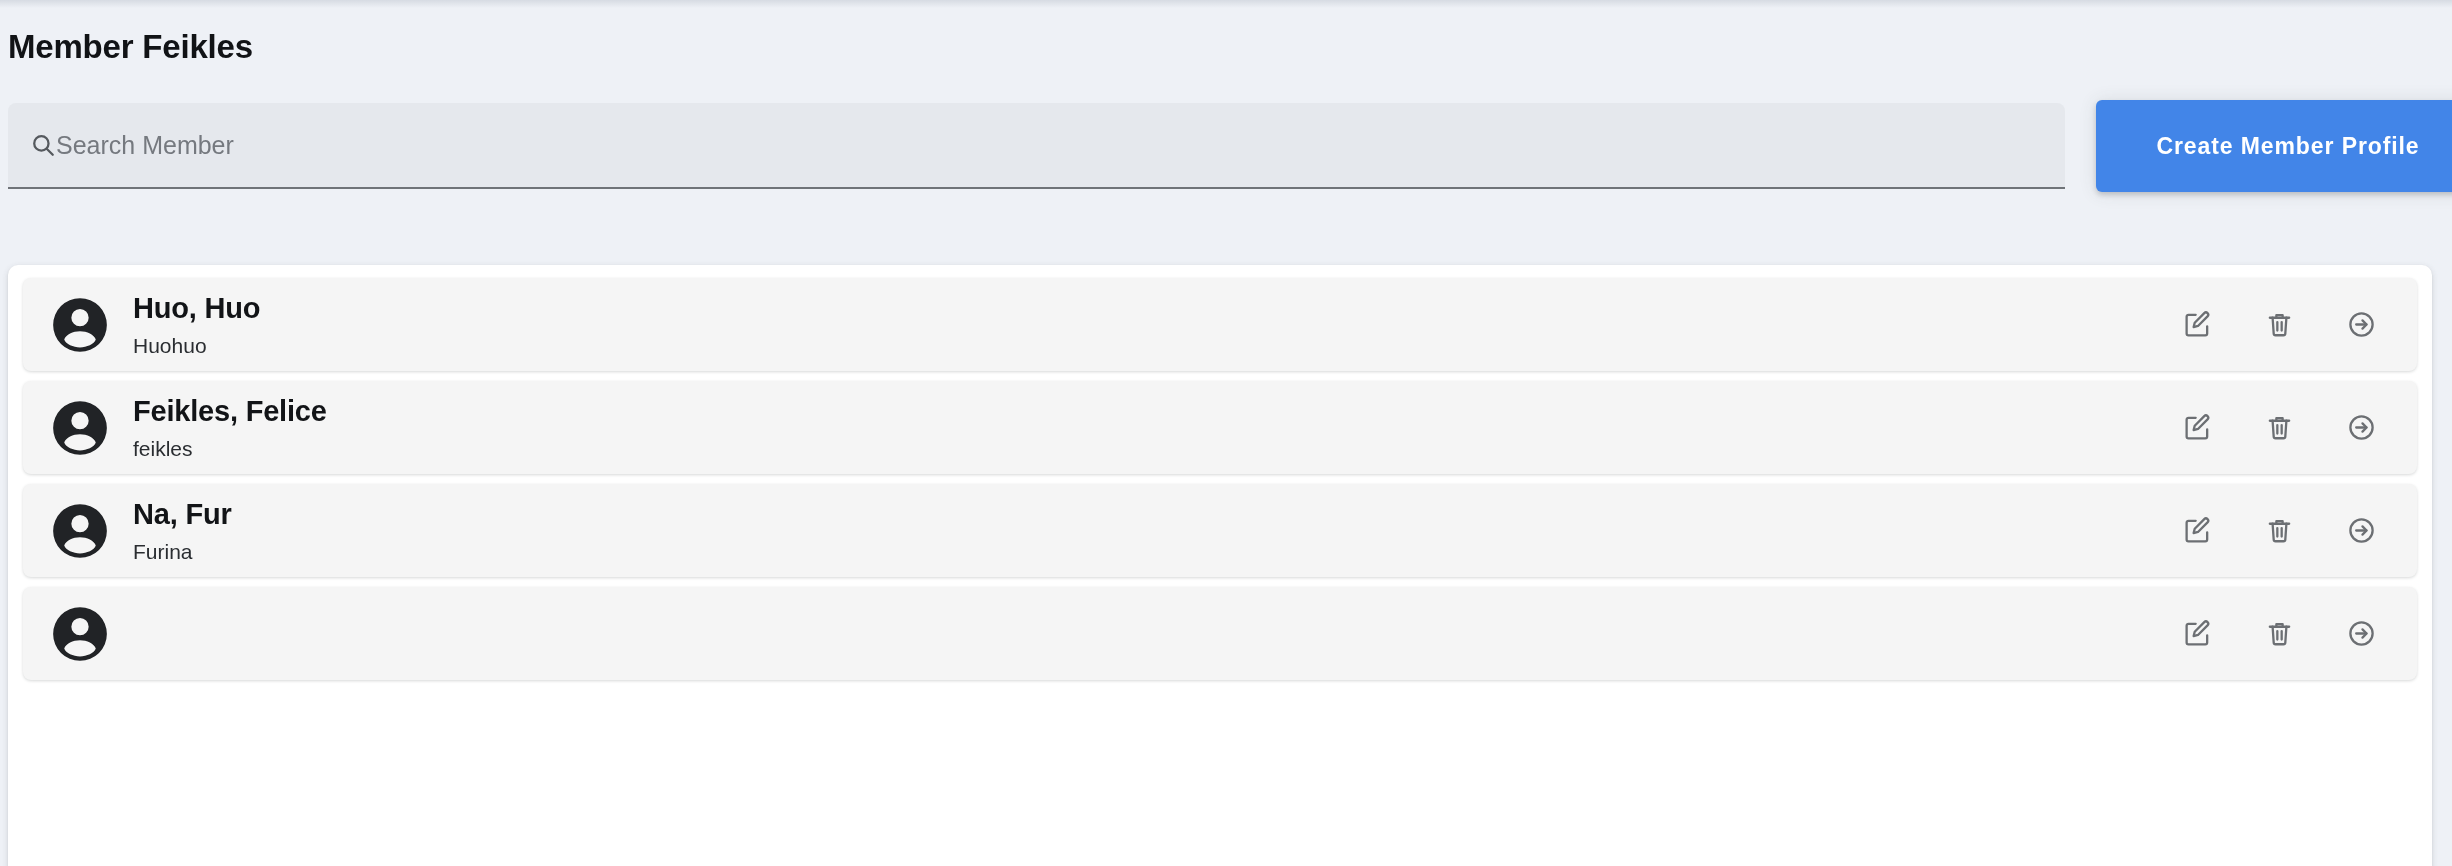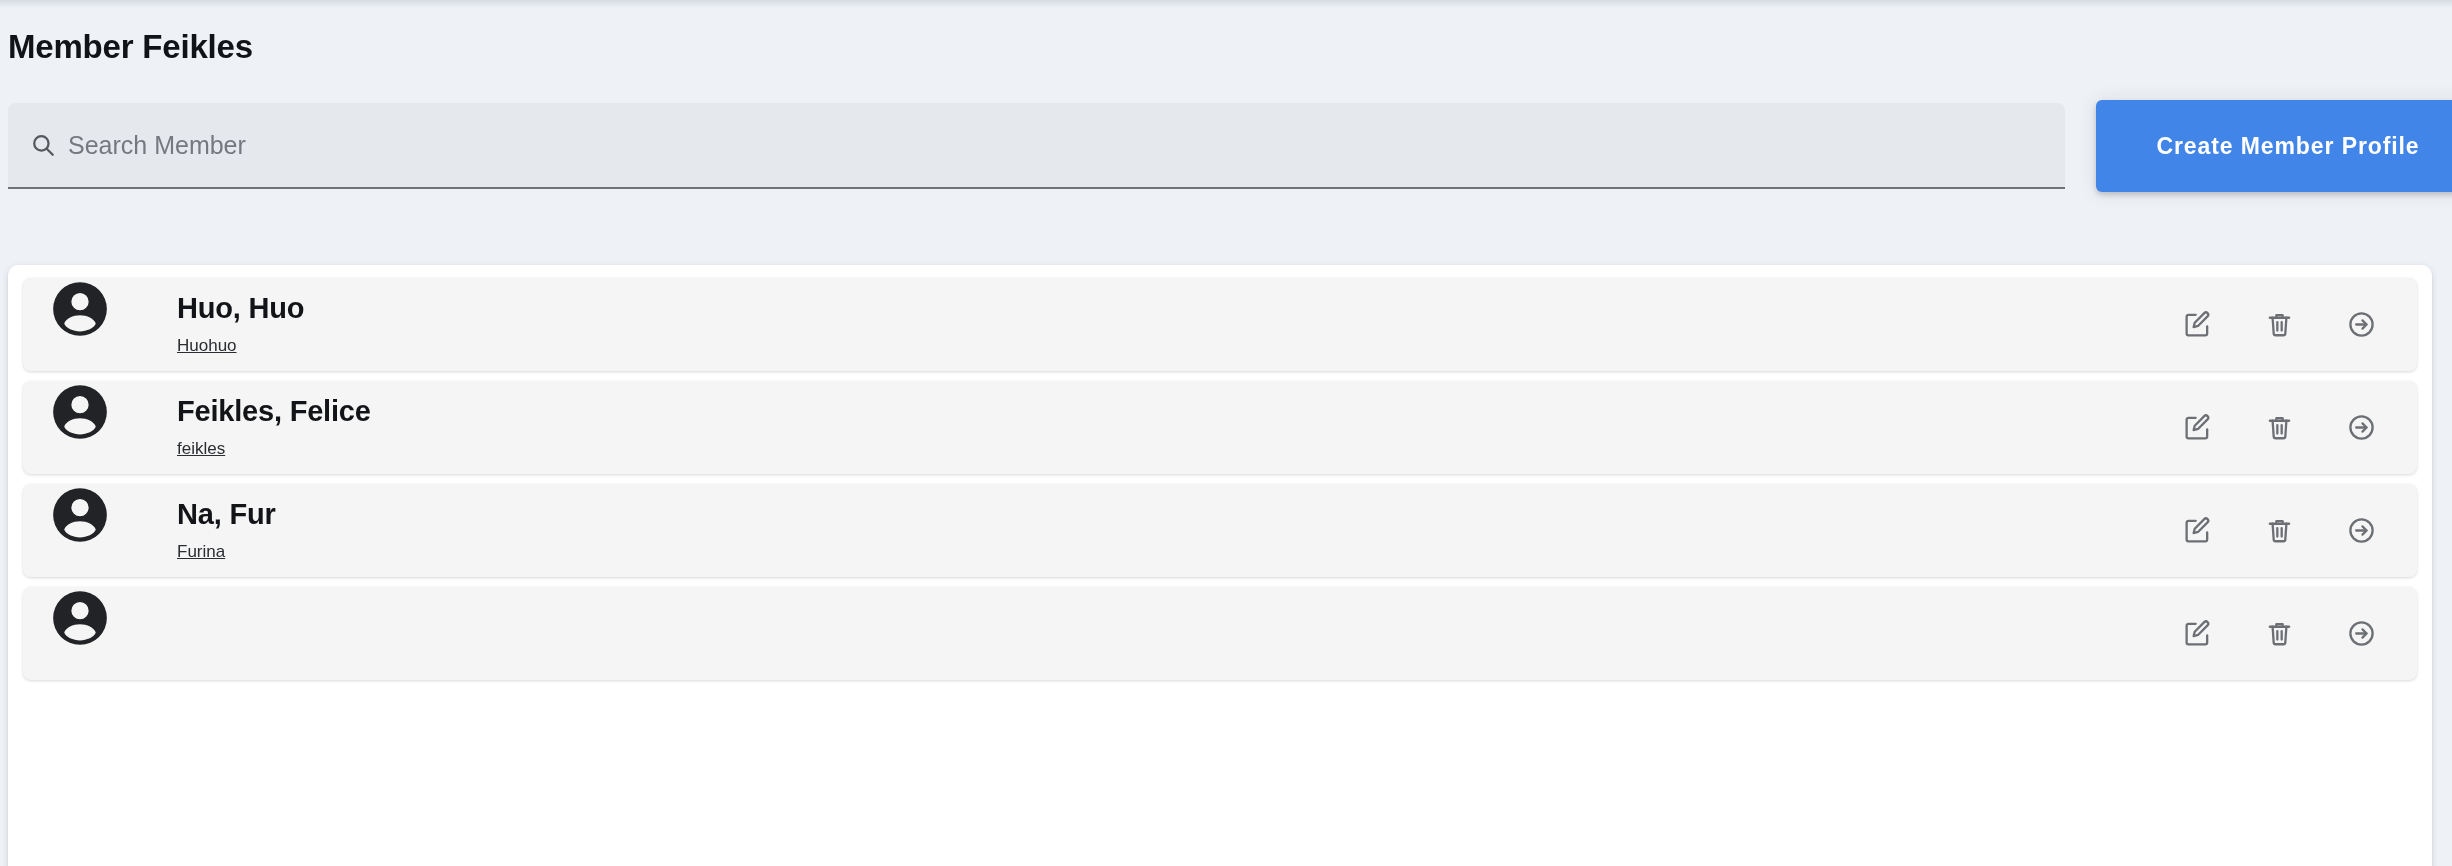--- a/index.html
+++ b/index.html
@@ -60,21 +60,21 @@
     border-top-right-radius: 8px;
     border-bottom: 2px solid #6f7378;
   }
   .search-inner {
     position: absolute;
     left: 22px;
     top: 0;
     height: 84px;
     display: flex;
     align-items: center;
-    gap: 12px;
+    gap: 0;
   }
   .search-icon {
     width: 26px;
     height: 26px;
     display: block;
     flex: none;
     color: #55595e;
   }
   .search-input {
     border: 0;
@@ -125,21 +125,21 @@
   }
 
   .member-card {
     position: relative;
     margin: 0 15px 10px 15px;
     height: 93px;
     background: #f5f5f5;
     border-radius: 8px;
     box-shadow: 0 1px 3px rgba(60,64,67,0.20);
     display: flex;
-    gap: 44px;
+    align-items: center;
   }
 
   .avatar {
     flex: none;
     width: 62px;
     height: 62px;
     margin-left: 26px;
     color: #212326;
   }
   .avatar svg { display: block; width: 62px; height: 62px; }
@@ -152,26 +152,25 @@
   }
   .member-name {
     font-size: 29px;
     font-weight: bold;
     color: #121417;
     line-height: 34px;
     letter-spacing: -0.2px;
     white-space: nowrap;
   }
   .member-username {
-    font-size: 17px;
+    font-size: 21px;
     color: #2a2d31;
     line-height: 26px;
     margin-top: 8px;
     white-space: nowrap;
-    text-decoration: underline;
   }
 
   .card-actions {
     position: absolute;
     right: 28px;
     top: 0;
     height: 93px;
     display: flex;
     align-items: center;
     gap: 26px;

